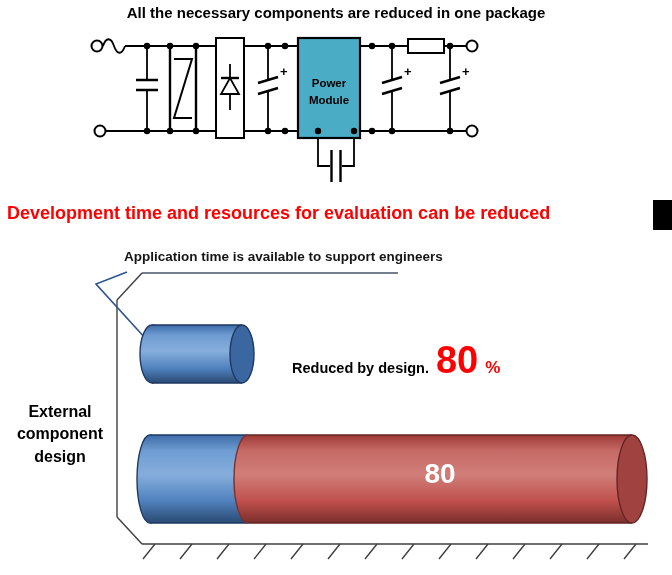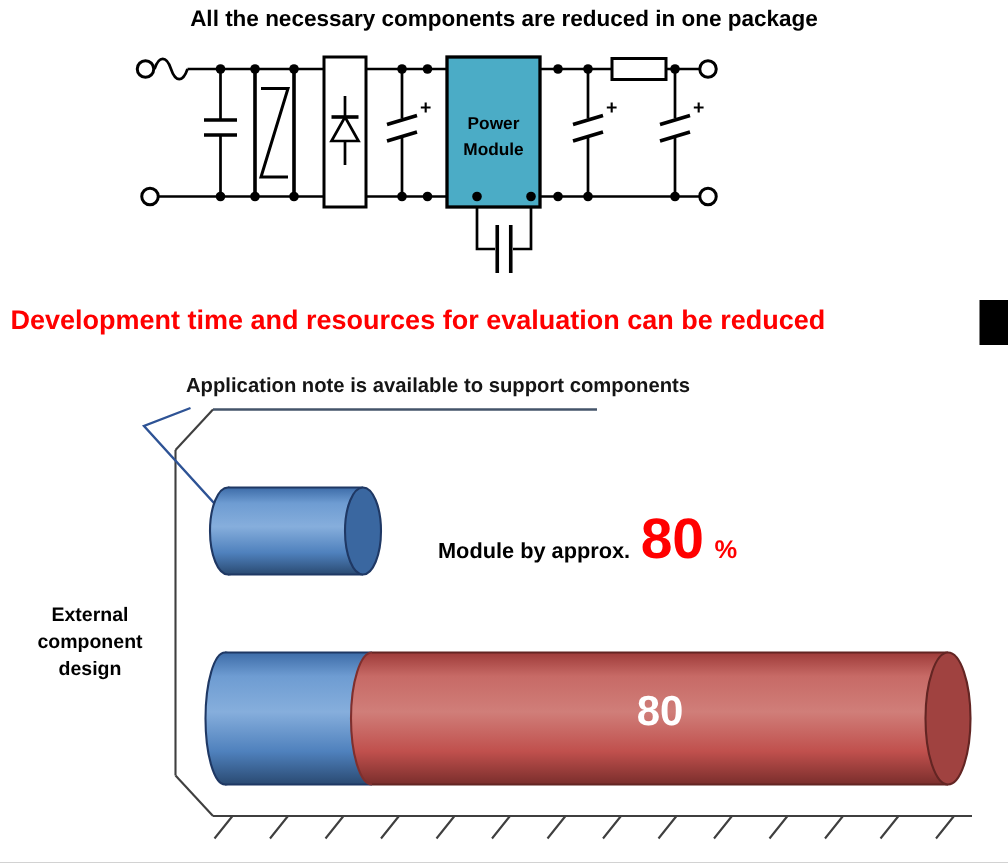--- a/index.html
+++ b/index.html
@@ -32,21 +32,21 @@
   }
   .reduced-prefix { font-size:14.5px; font-weight:bold; color:#000; white-space:nowrap; }
   .reduced-value { font-size:38px; font-weight:bold; color:#FF0000; line-height:1; }
   .reduced-unit { font-size:17px; font-weight:bold; color:#FF0000; }
   .bar-label {
     top:458px; left:375px; width:130px; text-align:center;
     font-size:28px; font-weight:bold; color:#ffffff;
   }
   .category-label {
     top:401px; left:4px; width:112px; text-align:center;
-    font-size:13px; font-weight:bold; color:#000;
+    font-size:16px; font-weight:bold; color:#000;
     white-space:pre-line; line-height:1.4;
   }
 </style>
 </head>
 <body>
 
 <div class="page">
 
   <div class="abs top-title">All the necessary components are reduced in one package</div>
 
@@ -129,21 +129,21 @@
       <text x="462" y="50">+</text>
     </g>
   </svg>
 
   <div class="abs module-label">Power
 Module</div>
 
   <div class="abs headline">Development time and resources for evaluation can be reduced</div>
   <div class="abs headline-bar"></div>
 
-  <div class="abs app-note">Application note is available to support components</div>
+  <div class="abs app-note">Application time is available to support engineers</div>
 
   <svg class="abs" style="top:243px; left:0;" width="672" height="332" viewBox="0 0 672 332">
     <defs>
       <linearGradient id="gBlue" x1="0" y1="0" x2="0" y2="1">
         <stop offset="0" stop-color="#3D6CA8"></stop>
         <stop offset="0.18" stop-color="#6E9CD2"></stop>
         <stop offset="0.45" stop-color="#86AEDC"></stop>
         <stop offset="0.75" stop-color="#4F81BD"></stop>
         <stop offset="1" stop-color="#2A4A72"></stop>
       </linearGradient>
@@ -181,21 +181,21 @@
       <path d="M150,192 H248 M150,280 H248" stroke="#1F3864" stroke-width="1.4" fill="none"></path>
       <rect x="248" y="192" width="384" height="88" fill="url(#gRed)"></rect>
       <path d="M248,192 A14,44 0 0 0 248,280 Z" fill="url(#gRed)" stroke="none"></path>
       <path d="M248,192 A14,44 0 0 0 248,280" fill="none" stroke="#7F2F2D" stroke-width="1.4"></path>
       <path d="M248,192 H632 M248,280 H632" stroke="#632523" stroke-width="1.4" fill="none"></path>
       <ellipse cx="632" cy="236" rx="15" ry="44" fill="#A04240" stroke="#632523" stroke-width="1.4"></ellipse>
     </g>
   </svg>
 
   <div class="abs reduced-line">
-    <span class="reduced-prefix">Module by approx.</span>
+    <span class="reduced-prefix">Reduced by design.</span>
     <span class="reduced-value">80</span>
     <span class="reduced-unit">%</span>
   </div>
 
   <div class="abs bar-label">80</div>
 
   <div class="abs category-label">External
 component
 design</div>
 

